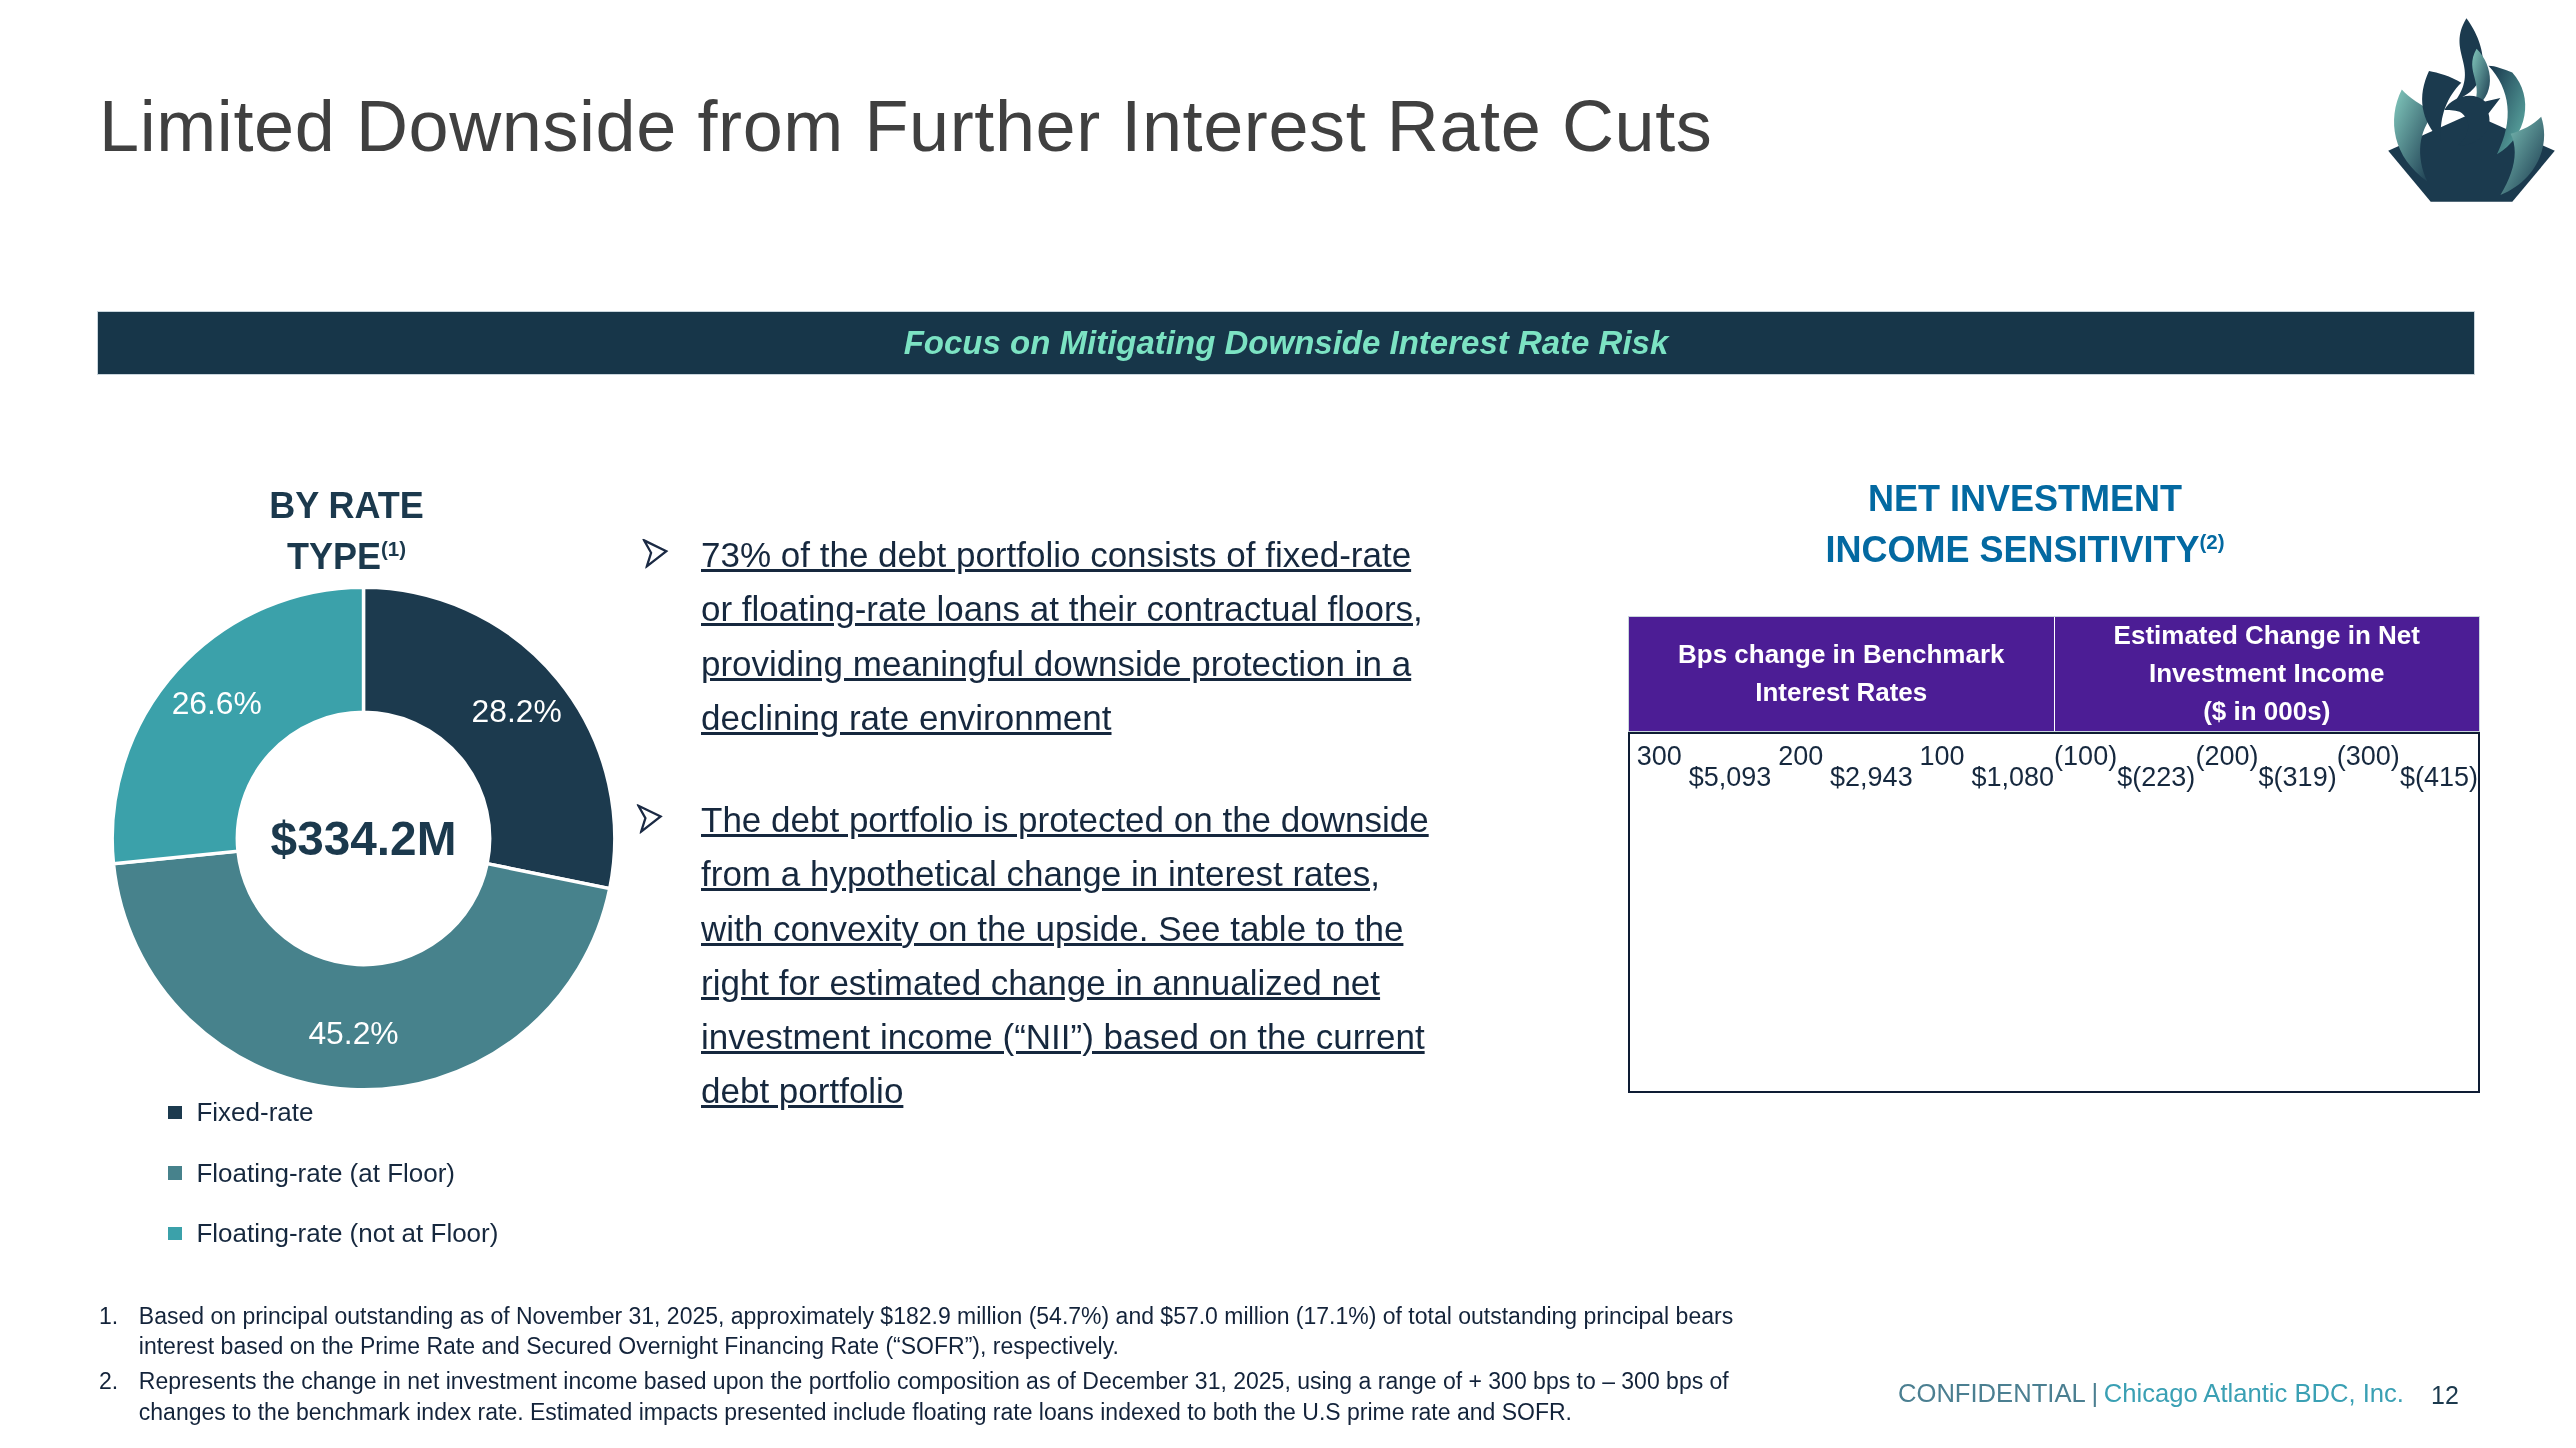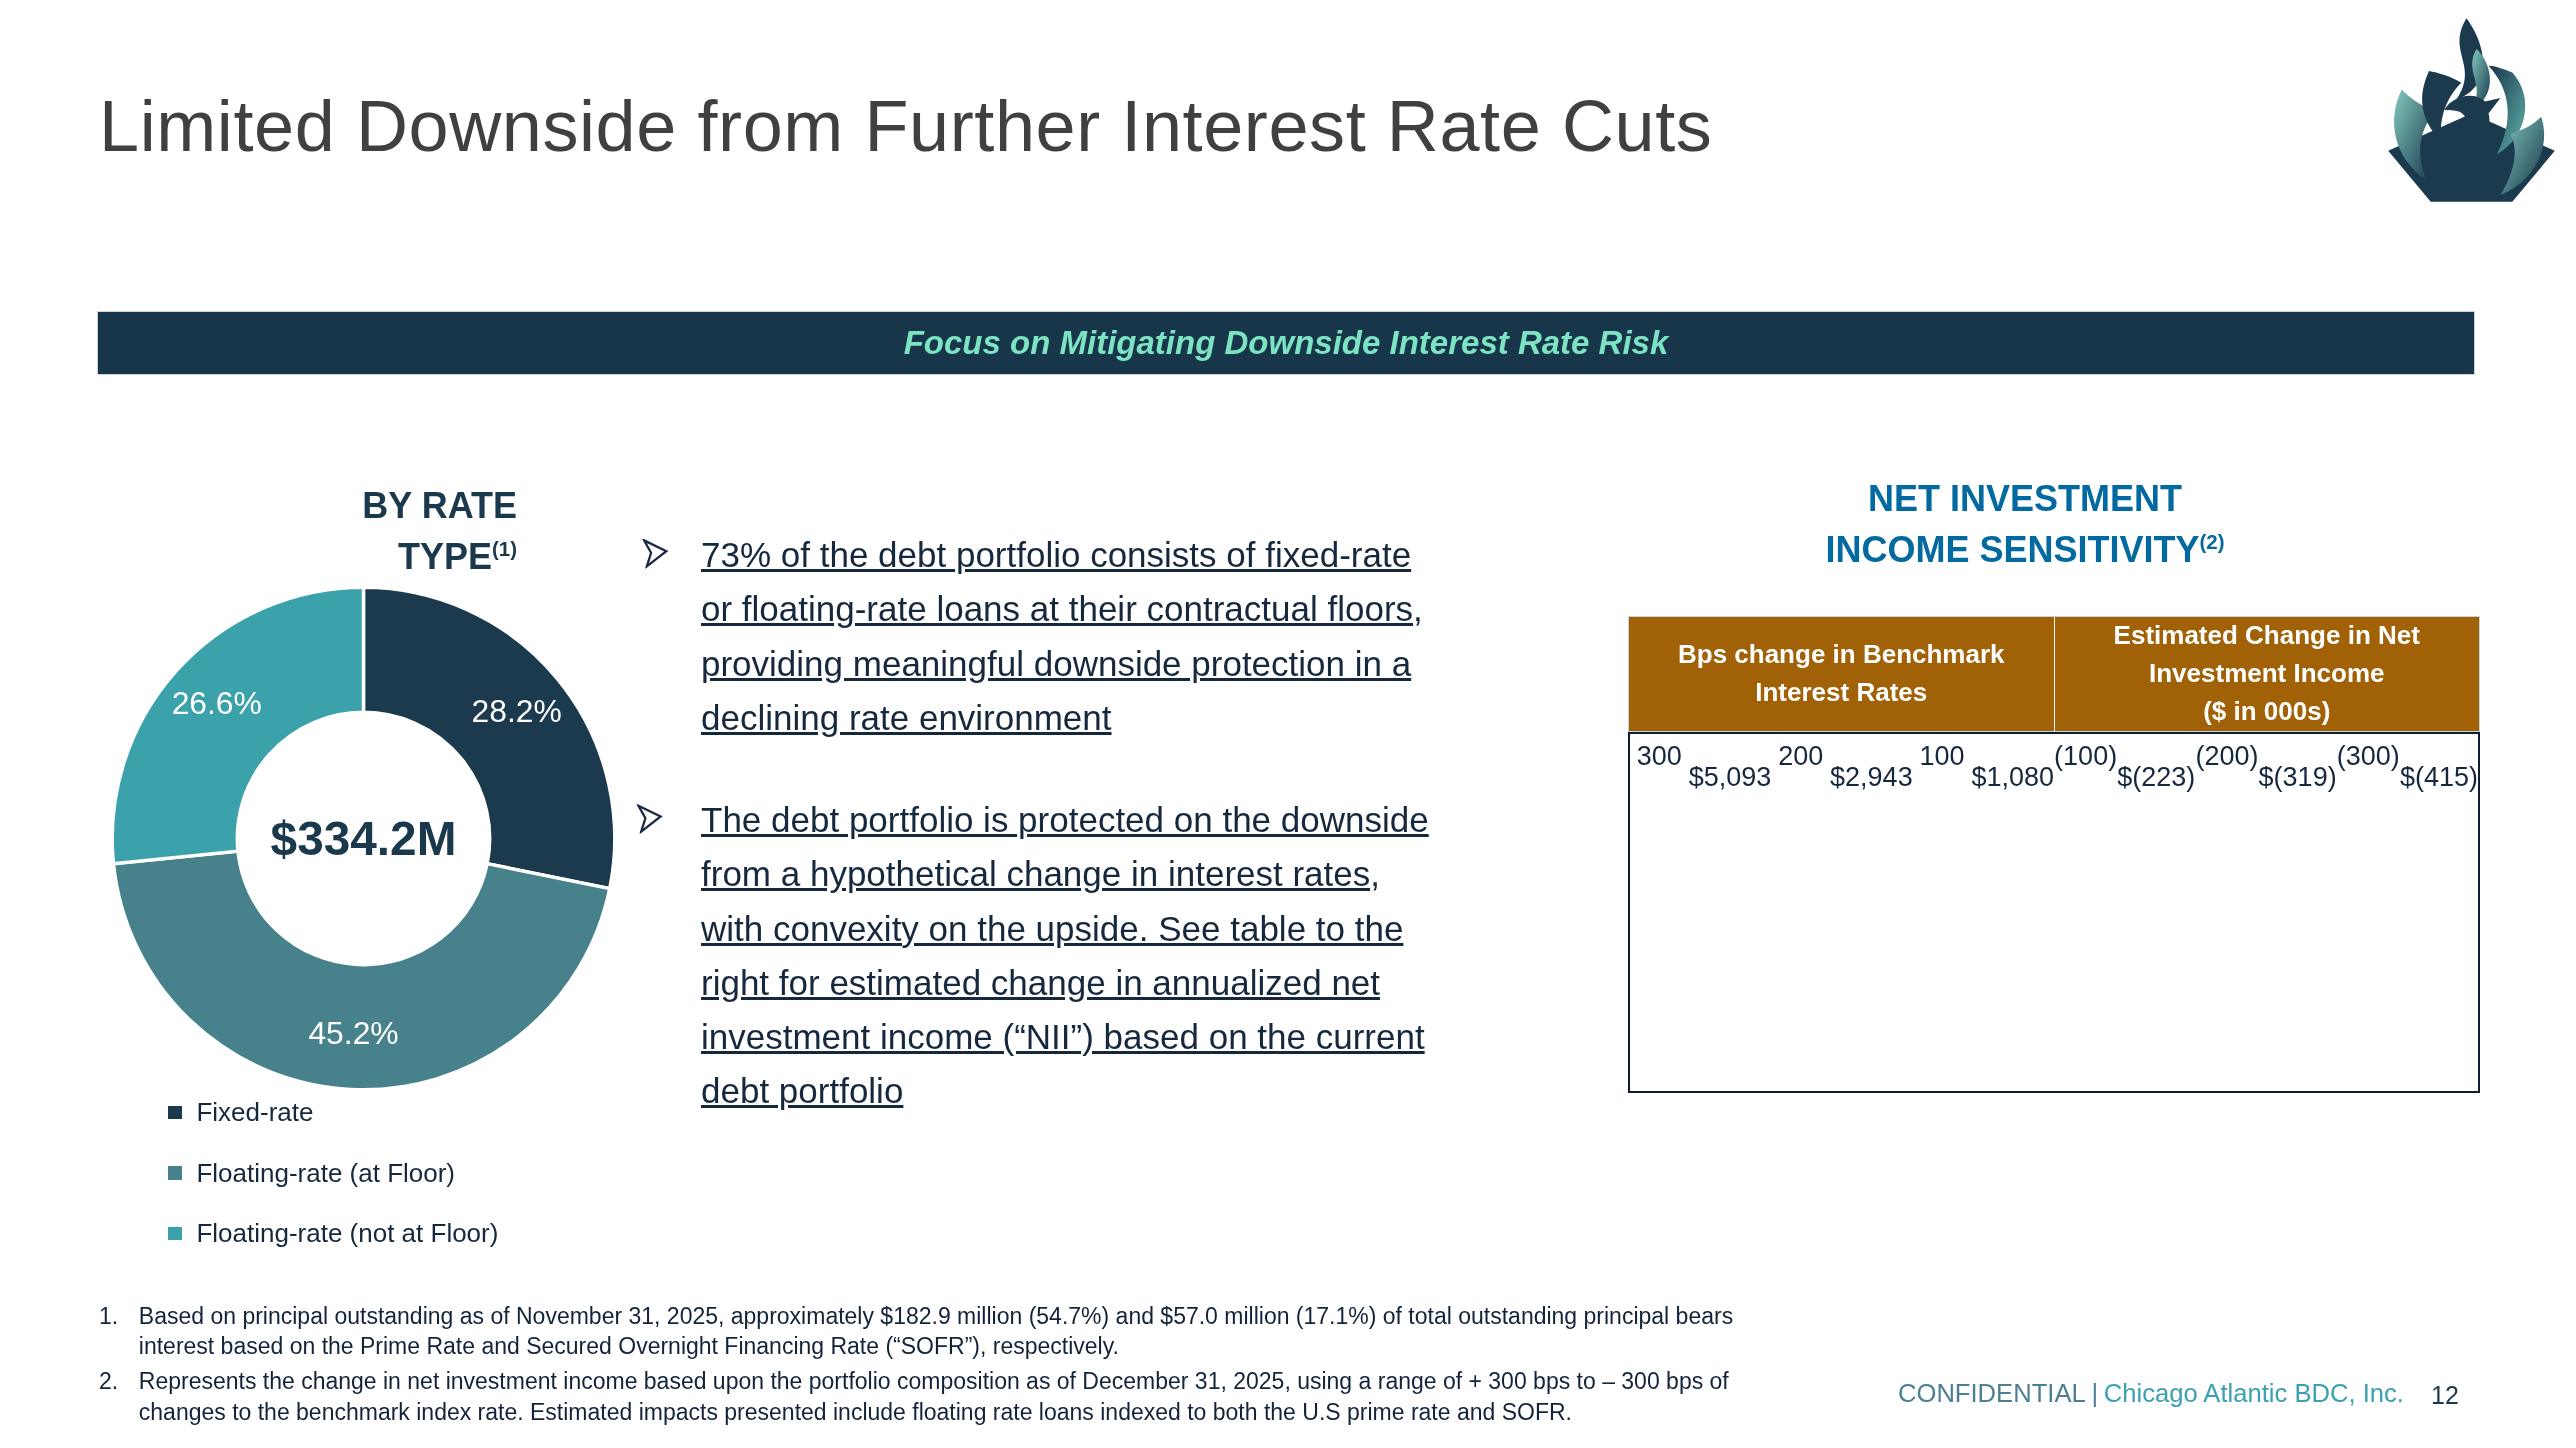--- a/index.html
+++ b/index.html
@@ -5,37 +5,37 @@
   html,body{margin:0;padding:0;}
   body{
     width:2576px;height:1449px;position:relative;background:#ffffff;
     font-family:"Liberation Sans", sans-serif;overflow:hidden;
   }
   .title{position:absolute;left:99px;top:85px;font-size:72px;color:#404040;font-weight:400;letter-spacing:0.6px;}
   .logo{position:absolute;left:2378px;top:14px;width:187px;height:192px;}
   .banner{position:absolute;left:97px;top:311px;width:2378px;height:64px;background:#173649;
     border:1.7px solid #c9d5dc;box-sizing:border-box;display:flex;align-items:center;justify-content:center;}
   .banner span{color:#7ce3c3;font-size:33px;font-weight:bold;font-style:italic;}
-  .chart-title{position:absolute;left:176px;top:431px;width:341px;text-align:right;
+  .chart-title{position:absolute;left:176px;top:431px;width:341px;text-align:center;
     font-size:36px;font-weight:bold;color:#1b394d;line-height:1.4;white-space:pre-line;}
   .chart-title sup{font-size:20.5px;font-weight:bold;}
   .right-title{position:absolute;left:1741px;top:424px;width:568px;text-align:center;
     font-size:36px;font-weight:bold;color:#0369a1;line-height:1.4;white-space:pre-line;}
   .right-title sup{font-size:20.5px;font-weight:bold;}
   .donut-wrap{position:absolute;left:102px;top:577px;width:523px;height:523px;}
   .legend{position:absolute;left:168px;top:1097px;display:flex;flex-direction:column;gap:29.5px;}
   .legend-item{display:flex;align-items:center;gap:14.8px;}
   .legend-marker{width:13.6px;height:13.6px;flex:none;}
   .legend-label{font-size:26px;color:#16283e;}
   .bullets{position:absolute;left:653px;top:528px;width:977px;display:flex;flex-direction:column;gap:48px;}
   .bullet{display:flex;gap:23px;}
   .bullet .arrow{flex:none;margin-top:9px;transform:rotate(-6deg);}
   .bullet-text{font-size:35px;line-height:1.55;color:#16283e;white-space:pre-line;text-decoration:underline;}
   .sens-table{position:absolute;left:1628px;top:616px;width:852px;}
-  .sens-header{display:flex;background:#a16207;height:116px;border:1.1px solid #c9d5dc;box-sizing:border-box;}
+  .sens-header{display:flex;background:#4c1d95;height:116px;border:1.1px solid #c9d5dc;box-sizing:border-box;}
   .sens-hcell{flex:1;display:flex;align-items:center;justify-content:center;text-align:center;
     color:#ffffff;font-size:26px;font-weight:bold;line-height:1.45;white-space:pre-line;padding:0 17px;}
   .sens-hcell:first-child{border-right:1.7px solid #ffffff;}
   .sens-body{border:2.3px solid #0e1c34;border-top:2.8px solid #0e1c34;box-sizing:border-box;height:361px;
     display:flex;flex-direction:row;}
   .sens-row{flex:1;display:flex;}
   .sens-cell{flex:1;display:flex;justify-content:center;font-size:27px;color:#16283e;}
   .sens-cell.c-left{padding-top:6.8px;}
   .sens-cell.c-right{padding-top:28px;}
   .footnotes{position:absolute;left:99px;top:1301px;width:1807px;font-size:23px;color:#13233a;}

